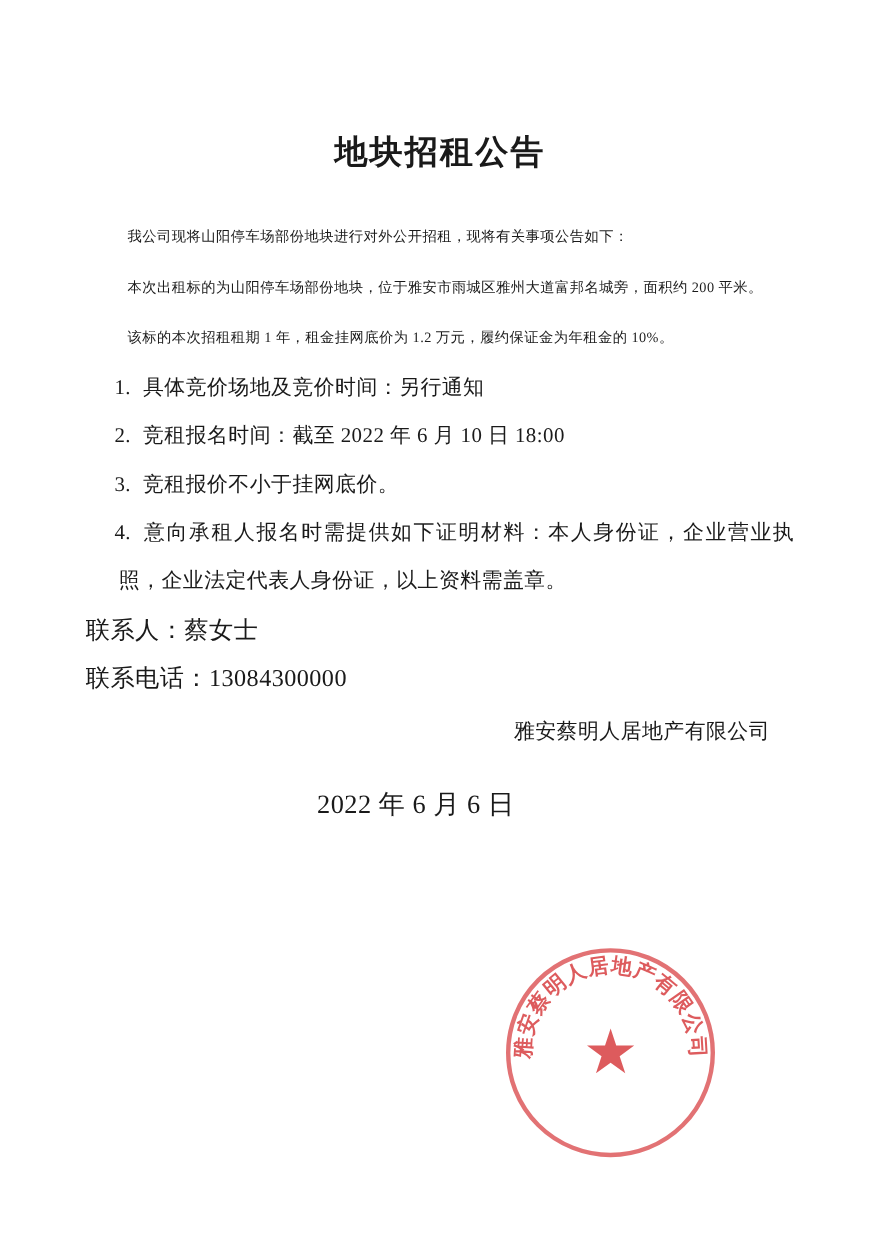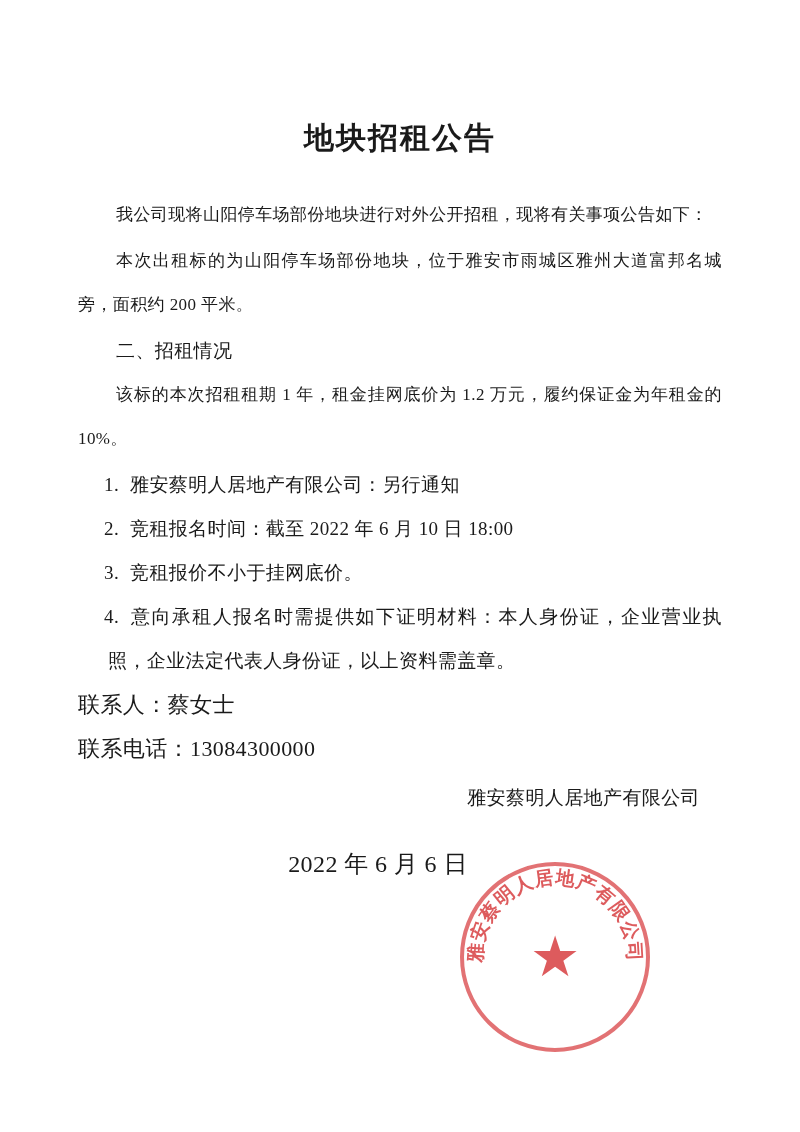--- a/index.html
+++ b/index.html
@@ -24,21 +24,21 @@
   }
   .doc-title {
     text-align: center;
     font-size: 30px;
     font-weight: bold;
     letter-spacing: 2px;
     margin: 18px 0 34px 0;
     font-family: "Liberation Serif", "DejaVu Serif", serif;
   }
   .para {
-    font-size: 17px;
+    font-size: 13px;
     line-height: 44px;
     text-align: justify;
     margin: 0 0 2px 0;
     text-indent: 38px;
     letter-spacing: 0.4px;
   }
   .heading {
     font-size: 19px;
     line-height: 44px;
     margin: 0;
@@ -128,26 +128,25 @@
 <body>
 
 <div class="page">
 
   <h1 class="doc-title">地块招租公告</h1>
 
   <p class="para">我公司现将山阳停车场部份地块进行对外公开招租，现将有关事项公告如下：</p>
 
   <p class="para">本次出租标的为山阳停车场部份地块，位于雅安市雨城区雅州大道富邦名城旁，面积约 200 平米。</p>
 
-  <p class="heading">二、招租情况</p>
   <p class="para">该标的本次招租租期 1 年，租金挂网底价为 1.2 万元，履约保证金为年租金的 10%。</p>
 
   <ul class="list">
     <li class="list-item">
-      <span class="num">1.</span><span>雅安蔡明人居地产有限公司：另行通知</span>
+      <span class="num">1.</span><span>具体竞价场地及竞价时间：另行通知</span>
     </li>
     <li class="list-item">
       <span class="num">2.</span><span>竞租报名时间：截至 2022 年 6 月 10 日 18:00</span>
     </li>
     <li class="list-item">
       <span class="num">3.</span><span>竞租报价不小于挂网底价。</span>
     </li>
     <li class="list-item">
       <span class="num">4.</span><span>意向承租人报名时需提供如下证明材料：本人身份证，企业营业执照，企业法定代表人身份证，以上资料需盖章。</span>
     </li>

